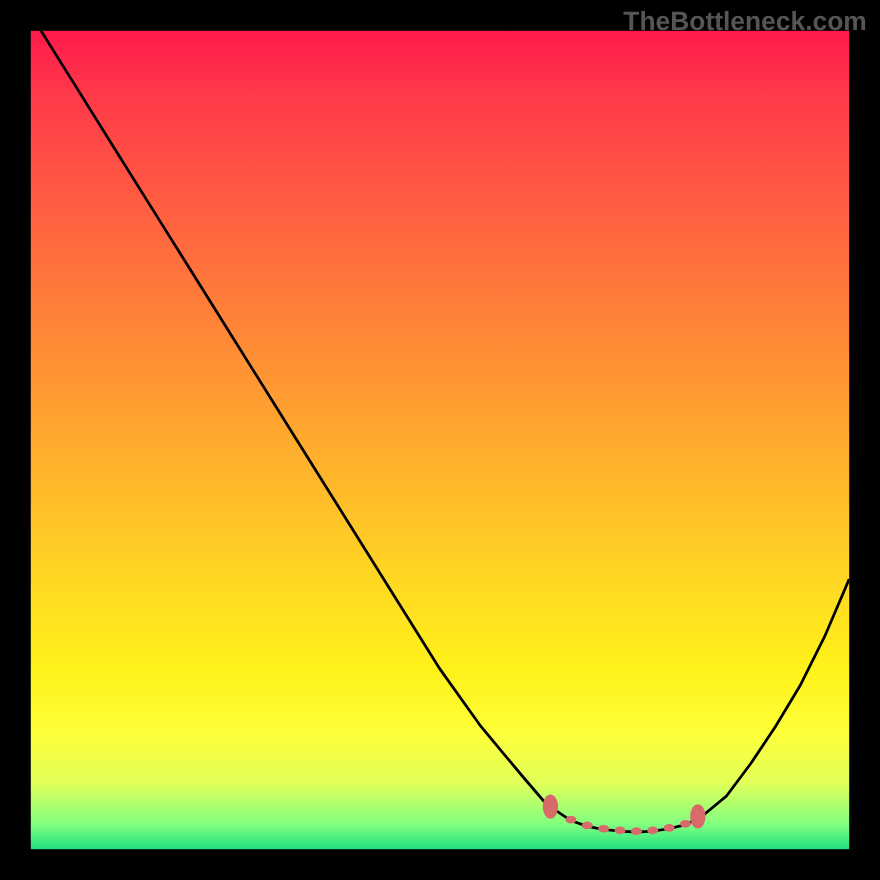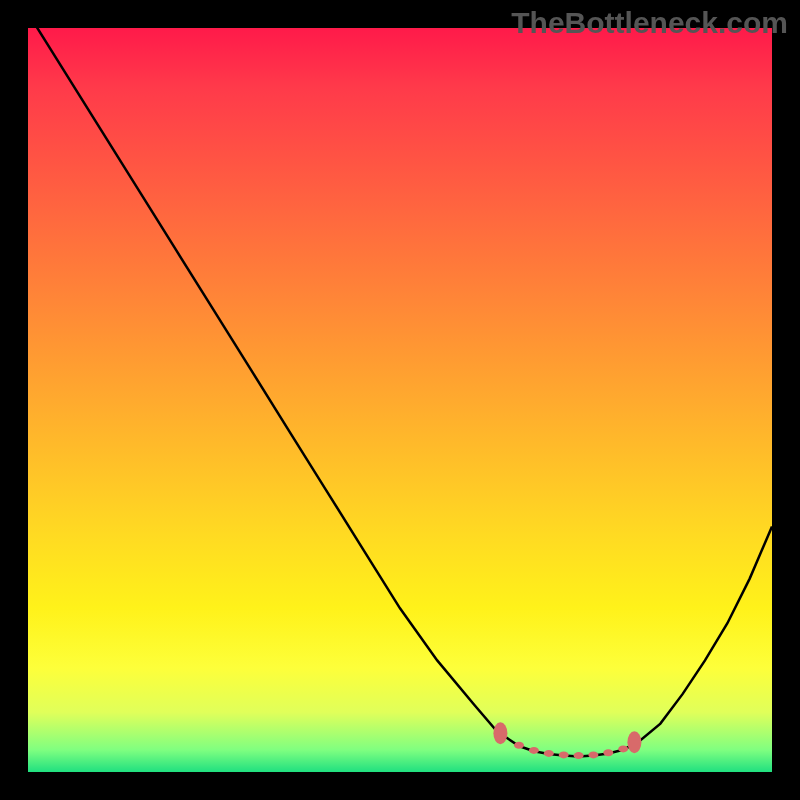--- a/index.html
+++ b/index.html
@@ -1,17 +1,17 @@
 <!DOCTYPE html>
 <html><head>
 <meta charset="utf-8">
 <style>
   * { margin: 0; padding: 0; box-sizing: border-box; }
   body { width: 800px; height: 800px; background: #000; position: relative; font-family: Arial, sans-serif; }
-  .watermark { position: absolute; top: 6px; right: 12px; color: #555; font-size: 30px; font-weight: bold; z-index: 10; text-align: right; }
+  .watermark { position: absolute; top: 6px; right: 12px; color: #555; font-size: 24px; font-weight: bold; z-index: 10; text-align: right; }
   .plot-area { position: absolute; top: 28px; left: 28px; width: 744px; height: 744px; }
   .gradient-bg { position: absolute; inset: 0; background: linear-gradient(to bottom,
       #ff1a4a 0%,
       #ff3a4a 8%,
       #ff5a42 20%,
       #ff7a3a 32%,
       #ff9a32 44%,
       #ffba2a 56%,
       #ffda22 68%,
       #fff21a 78%,

